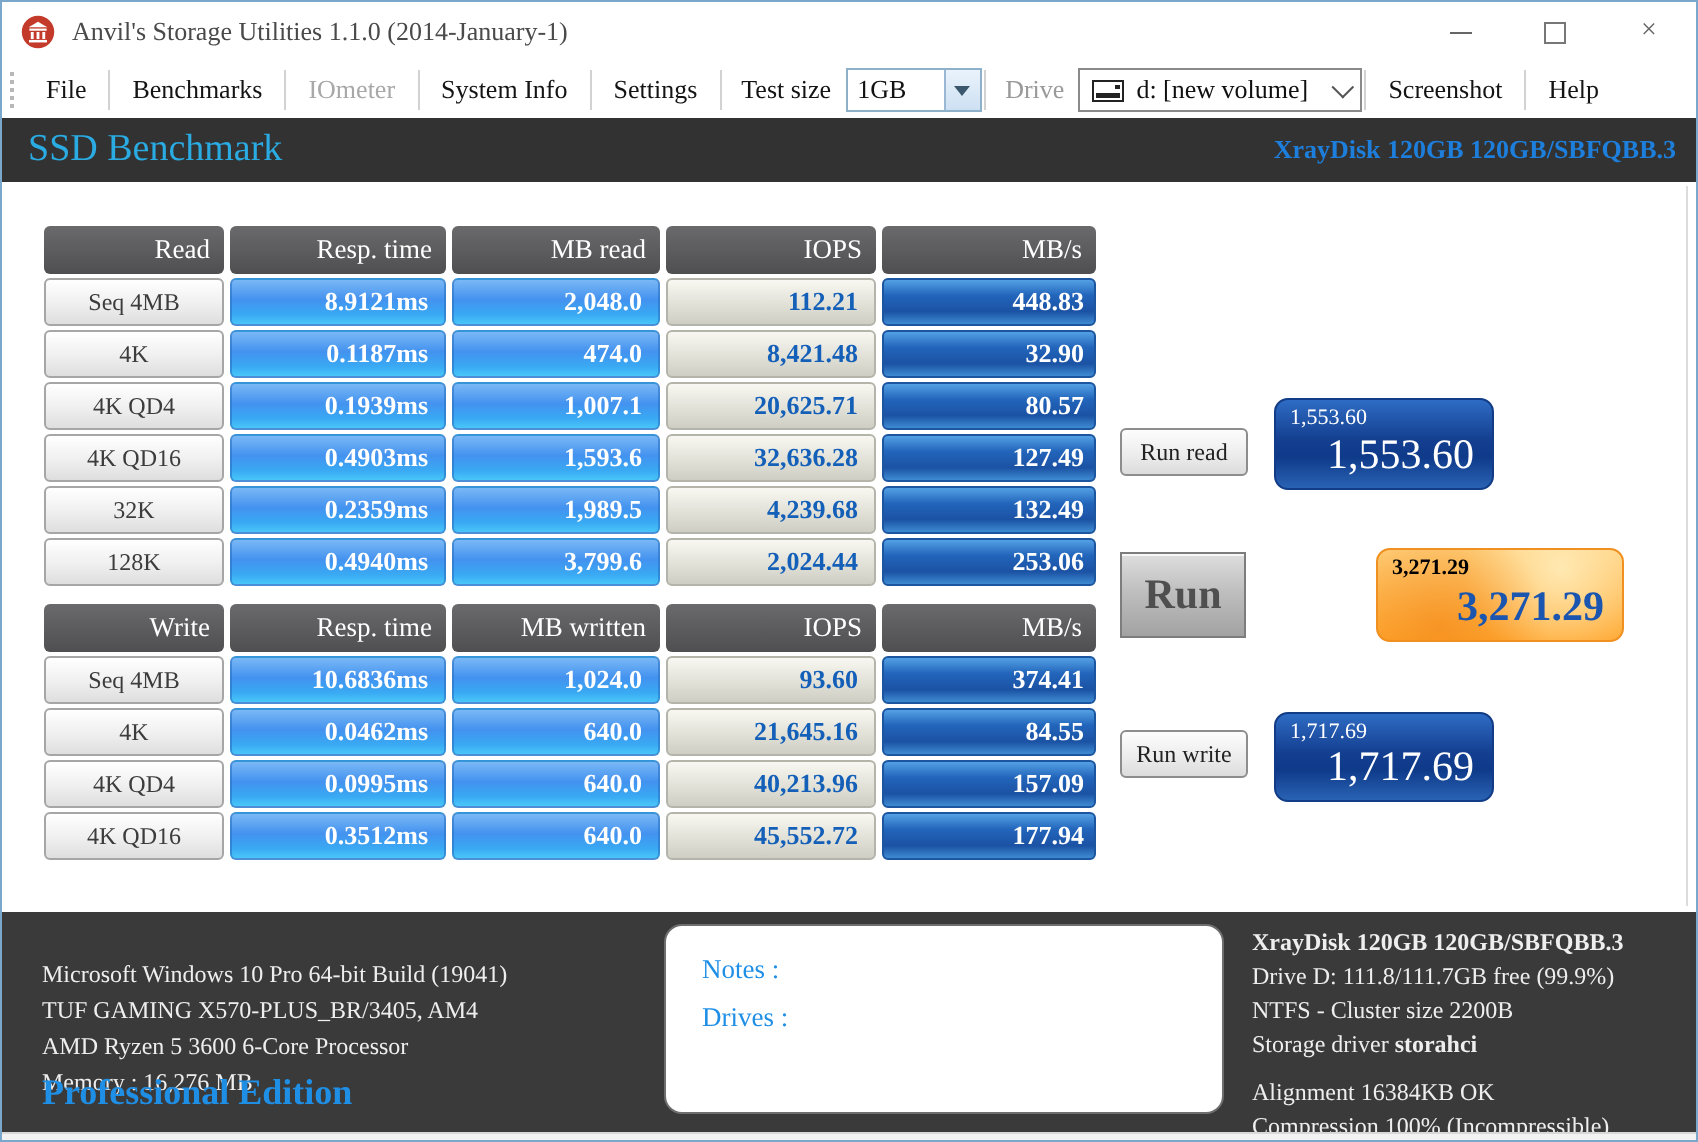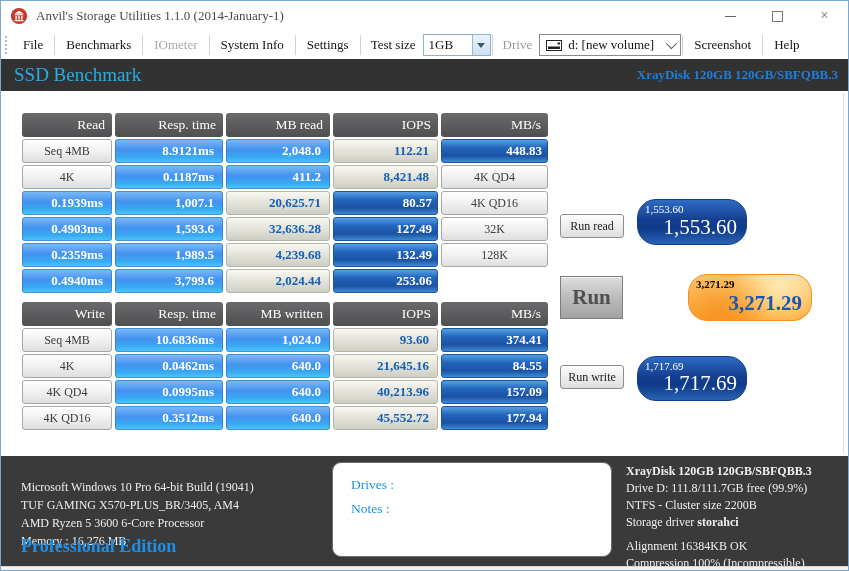--- a/index.html
+++ b/index.html
@@ -48,21 +48,21 @@
   .head{background:linear-gradient(180deg,#6a6a6c,#4f4f51);color:#fff;justify-content:flex-end;padding-right:7px;font-size:13.5px;}
   .lbl{background:linear-gradient(180deg,#ffffff,#efefef 55%,#dedede);border:1px solid #a6a6a6;color:#3c3c3c;font-size:12px;justify-content:center;cursor:default;}
   .v-blue{background:linear-gradient(180deg,#7ab8f6 0%,#4392ef 45%,#39a9f3 78%,#49c6f8 100%);border:1px solid rgba(40,110,190,.55);color:#fff;font-weight:bold;justify-content:flex-end;padding-right:8px;padding-left:28px;}
   .v-iops{background:linear-gradient(180deg,#f8f7f1,#e2e1d8 55%,#cfcec4);border:1px solid #b5b4aa;color:#1460b8;font-weight:bold;justify-content:flex-end;padding-right:8px;}
   .v-mbs{background:linear-gradient(180deg,#54a0e4 0%,#2265bb 35%,#1b52a4 72%,#3e8bd2 100%);border:1px solid #1c55a0;color:#fff;font-weight:bold;justify-content:flex-end;padding-right:5px;}
   
   .btn-small{position:absolute;width:62px;height:22px;background:linear-gradient(180deg,#fdfdfd,#ebebeb 60%,#dcdcdc);border:1px solid #8d8d8d;border-radius:3px;font-size:12px;color:#222;display:flex;align-items:center;justify-content:center;cursor:default;}
   .btn-run-read{left:559px;top:123px;}
   .btn-run-write{left:559px;top:274px;}
   .btn-run{position:absolute;left:559px;top:185px;width:61px;height:41px;background:linear-gradient(180deg,#dedede,#bfbfbf 45%,#a2a2a2);border:1px solid #7d7d7d;box-shadow:inset 0 1px 0 rgba(255,255,255,.75);color:#4f4f4f;font-weight:bold;font-size:21px;display:flex;align-items:center;justify-content:center;cursor:default;}
-  .score{position:absolute;border-radius:19px;}
+  .score{position:absolute;border-radius:7px;}
   .score .sm{position:absolute;top:3px;left:7px;font-size:11px;}
   .score .lg{position:absolute;bottom:4px;right:9px;font-size:21px;}
   .score-blue{background:linear-gradient(180deg,#2e6cc4 0%,#143f90 45%,#0f3a8a 65%,#2a63b4 100%);border:1px solid #123c85;color:#fff;}
   .score-read{left:636px;top:108px;width:108px;height:44px;}
   .score-write{left:636px;top:265px;width:108px;height:43px;}
   .score-orange{left:687px;top:183px;width:122px;height:45px;
     background:radial-gradient(circle at 25% 85%, rgba(240,130,20,.55), transparent 55%),
                radial-gradient(circle at 75% 20%, rgba(255,236,185,.9), transparent 50%),
                linear-gradient(180deg,#ffcf7a,#ffa62e);
     border:1px solid #f09020;}
@@ -158,22 +158,23 @@
         <div class="cell head">MB read</div>
         <div class="cell head">IOPS</div>
         <div class="cell head">MB/s</div>
         <div class="cell lbl">Seq 4MB</div>
         <div class="cell v-blue">8.9121ms</div>
         <div class="cell v-blue">2,048.0</div>
         <div class="cell v-iops">112.21</div>
         <div class="cell v-mbs">448.83</div>
         <div class="cell lbl">4K</div>
         <div class="cell v-blue">0.1187ms</div>
-        <div class="cell v-blue">411.2</div>
+        <div class="cell v-blue">474.0</div>
         <div class="cell v-iops">8,421.48</div>
+        <div class="cell v-mbs">32.90</div>
         <div class="cell lbl">4K QD4</div>
         <div class="cell v-blue">0.1939ms</div>
         <div class="cell v-blue">1,007.1</div>
         <div class="cell v-iops">20,625.71</div>
         <div class="cell v-mbs">80.57</div>
         <div class="cell lbl">4K QD16</div>
         <div class="cell v-blue">0.4903ms</div>
         <div class="cell v-blue">1,593.6</div>
         <div class="cell v-iops">32,636.28</div>
         <div class="cell v-mbs">127.49</div>
@@ -240,22 +241,22 @@
   <div class="footer">
     <div class="sys">
       <div>Microsoft Windows 10 Pro 64-bit Build (19041)</div>
       <div>TUF GAMING X570-PLUS_BR/3405, AM4</div>
       <div>AMD Ryzen 5 3600 6-Core Processor</div>
       <div>Memory : 16,276 MB</div>
     </div>
     <div class="edition">Professional Edition</div>
 
     <div class="notes-box">
+      <div class="nline">Notes :</div>
       <div class="nline">Drives :</div>
-      <div class="nline">Notes :</div>
     </div>
 
     <div class="drive-info">
       <div class="b">XrayDisk 120GB 120GB/SBFQBB.3</div>
       <div>Drive D: 111.8/111.7GB free (99.9%)</div>
       <div>NTFS - Cluster size 2200B</div>
       <div>
         <span>Storage driver</span>
         <span class="b">storahci</span>
       </div>

